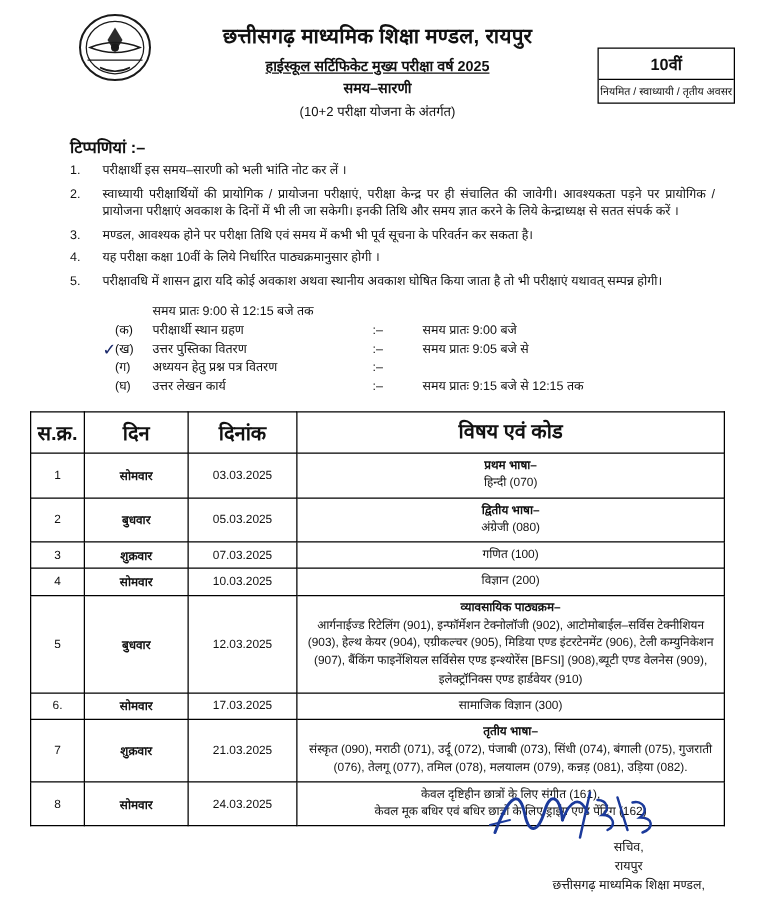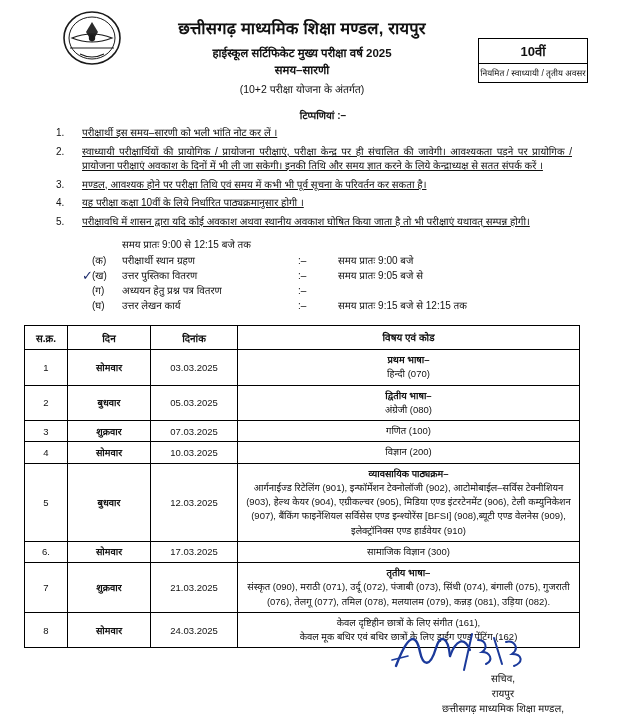--- a/index.html
+++ b/index.html
@@ -37,20 +37,21 @@
   .title-main {
     font-size: 16.5px;
     font-weight: bold;
     letter-spacing: .2px;
     padding-top: 8px;
   }
   .title-sub {
     font-size: 11.5px;
     font-weight: bold;
     margin-top: 6px;
+    text-decoration: underline;
   }
   .title-sub2 {
     font-size: 11.5px;
     font-weight: bold;
     margin-top: 2px;
   }
   .title-sub3 {
     font-size: 10.5px;
     margin-top: 5px;
   }
@@ -70,41 +71,39 @@
   .class-box .hr {
     border-top: 1px solid #000;
     margin: 3px 0 3px 0;
   }
   .class-box .note {
     font-size: 8.5px;
   }
   
   .notes-title {
     margin-top: 12px;
-    font-size: 10px;
+    font-size: 13px;
     font-weight: bold;
     padding-left: 42px;
-    text-align: center;
   }
   .note-row {
     display: flex;
     font-size: 10px;
     line-height: 1.45;
     margin-top: 4px;
     padding-left: 42px;
     padding-right: 18px;
   }
   .note-num {
     width: 26px;
     flex: 0 0 26px;
   }
   .note-text {
     flex: 1 1 auto;
     text-align: justify;
-    text-decoration: underline;
   }
   
   .timing {
     margin-top: 8px;
     padding-left: 78px;
     font-size: 10px;
   }
   .timing-head {
     font-size: 10px;
     margin-bottom: 2px;
@@ -131,21 +130,21 @@
     border-collapse: collapse;
     width: 556px;
     font-size: 9.5px;
   }
   table.sched th, table.sched td {
     border: 1px solid #000;
     padding: 3px 4px;
     vertical-align: middle;
   }
   table.sched th {
-    font-size: 10px;
+    font-size: 16px;
     font-weight: bold;
     text-align: center;
     padding: 4px 3px;
   }
   .c-sn  { width: 34px;  text-align: center; }
   .c-day { width: 74px;  text-align: center; font-weight: bold; }
   .c-dt  { width: 78px;  text-align: center; }
   .c-sub { text-align: center; line-height: 1.5; }
   .c-sub .lead { font-weight: bold; }
   

